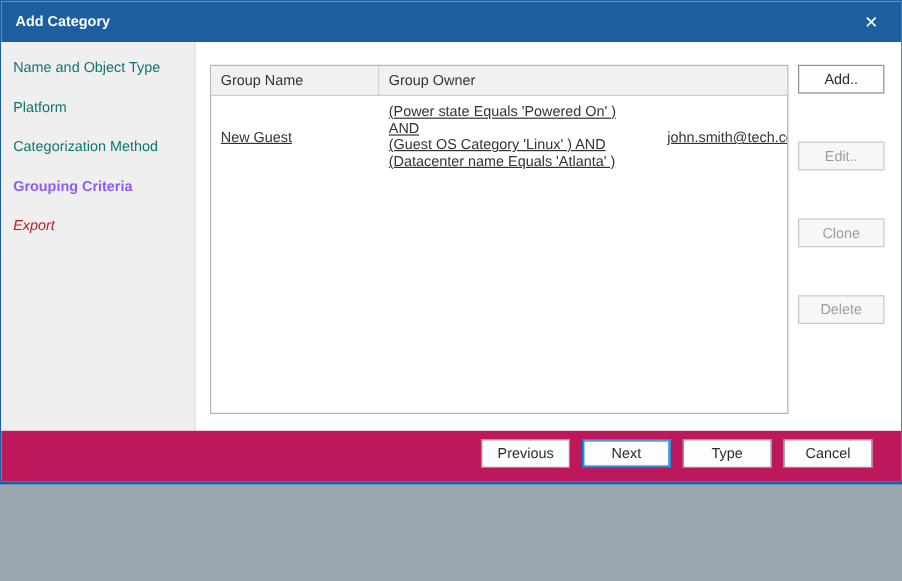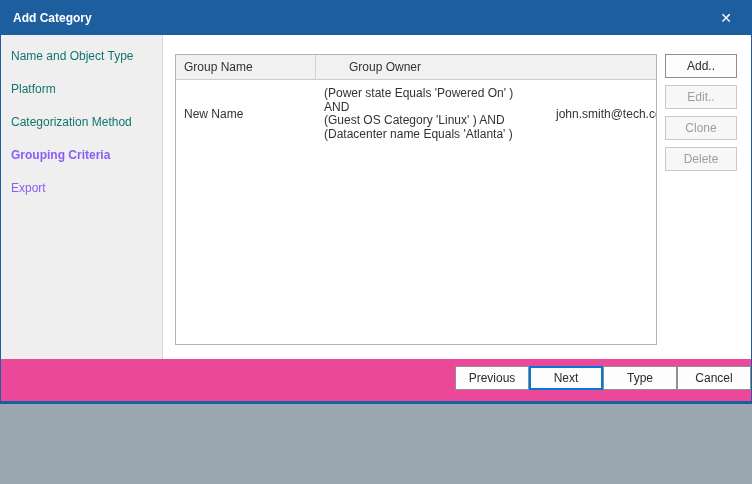--- a/index.html
+++ b/index.html
@@ -33,21 +33,21 @@
     background:#f0eff0;
     border-right:1px solid #d8d8d8;
     padding-top:4px;
   }
   .nav-item {
     padding:10px 12px 9px 10px;
     color:#0f766e; font-size:12px;
     cursor:default;
   }
   .nav-item.active { font-weight:bold; color:#8b5cf6; }
-  .nav-item.disabled { color:#8b5cf6; }
+  .nav-item.disabled { color:#b91c1c;font-style:italic; }
   .main { flex:1; display:flex; flex-direction:column; min-width:0; background:#ffffff; }
   .desc-wrap {
     margin:0 14px 0 12px;
     padding:13px 0 9px 0;
     border-bottom:1px solid #d6d6d6;
   }
   .content {
     flex:1; display:flex;
     padding:19px 12px 14px 12px;
     min-height:0;
@@ -56,60 +56,59 @@
   .grid {
     flex:1; min-width:0;
     border:1px solid #b3b3b3;
     display:flex; flex-direction:column;
     background:#ffffff;
   }
   .thead {
     display:flex; flex:0 0 25px;
     background:#f2f1f1;
     border-bottom:1px solid #cccccc;
-    gap:25px;
   }
   .th {
     display:flex; align-items:center;
     padding:0 8px;
     border-right:1px solid #d2d2d2;
     color:#333; cursor:default;
   }
   .col-name  { flex:0 0 140px; width:140px; }
   .col-cond  { flex:0 0 232px; width:232px; }
   .col-owner { flex:1; min-width:0; border-right:none; }
   .sort-arrow { margin-left:auto; color:#3a7ebf; font-size:12px; padding-right:2px; }
   .tbody { flex:1; overflow:hidden; }
   .tr { display:flex; align-items:center; padding:7px 0 6px 0; cursor:default; }
-  .td { padding:0 8px; }
+  .td { padding:0 8px;text-decoration:underline; }
   .td.col-cond { line-height:13.5px; }
   .td.col-owner { white-space:nowrap; overflow:hidden; padding-right:0; }
   
-  .actions { flex:0 0 74px; margin-left:8px; display:flex; flex-direction:column; }
+  .actions { flex:0 0 74px; margin-left:8px; display:flex; flex-direction:column;gap:33px; }
   .btn {
     font-family:"Liberation Sans", sans-serif;
     font-size:12px; color:#2b2b2b;
     height:24px; min-width:72px;
     background:#fdfdfd;
     border:1px solid #8f8f8f;
     cursor:pointer;
   }
   .actions .btn { margin-bottom:7px; width:72px; }
   .btn:disabled, .btn.disabled {
     color:#9e9e9e;
     border-color:#c9c9c9;
     background:#f7f7f7;
     cursor:default;
   }
   
   .footer {
     flex:0 0 42px;
     display:flex; align-items:center; justify-content:flex-end;
-    padding:0 0 4px 0;
-    background:#ec4899;
+    gap:10px; padding:0 24px 4px 0;
+    background:#be185d;
   }
   .footer .btn { min-width:74px; }
   .btn.focused {
     border:1px solid #0078d7;
     box-shadow:inset 0 0 0 1px #0078d7;
   }
 </style>
 </head>
 <body>
 
@@ -138,21 +137,21 @@
           <div class="thead">
             <div class="th col-name">
               <span>Group Name</span>
             </div>
             <div class="th col-owner">
               <span>Group Owner</span>
             </div>
           </div>
           <div class="tbody">
             <div class="tr">
-              <div class="td col-name">New Name</div>
+              <div class="td col-name">New Guest</div>
               <div class="td col-cond">
                 <div>(Power state Equals 'Powered On' ) AND</div>
                 <div>(Guest OS Category 'Linux' ) AND</div>
                 <div>(Datacenter name Equals 'Atlanta' )</div>
               </div>
               <div class="td col-owner">john.smith@tech.com</div>
             </div>
           </div>
         </div>
 

